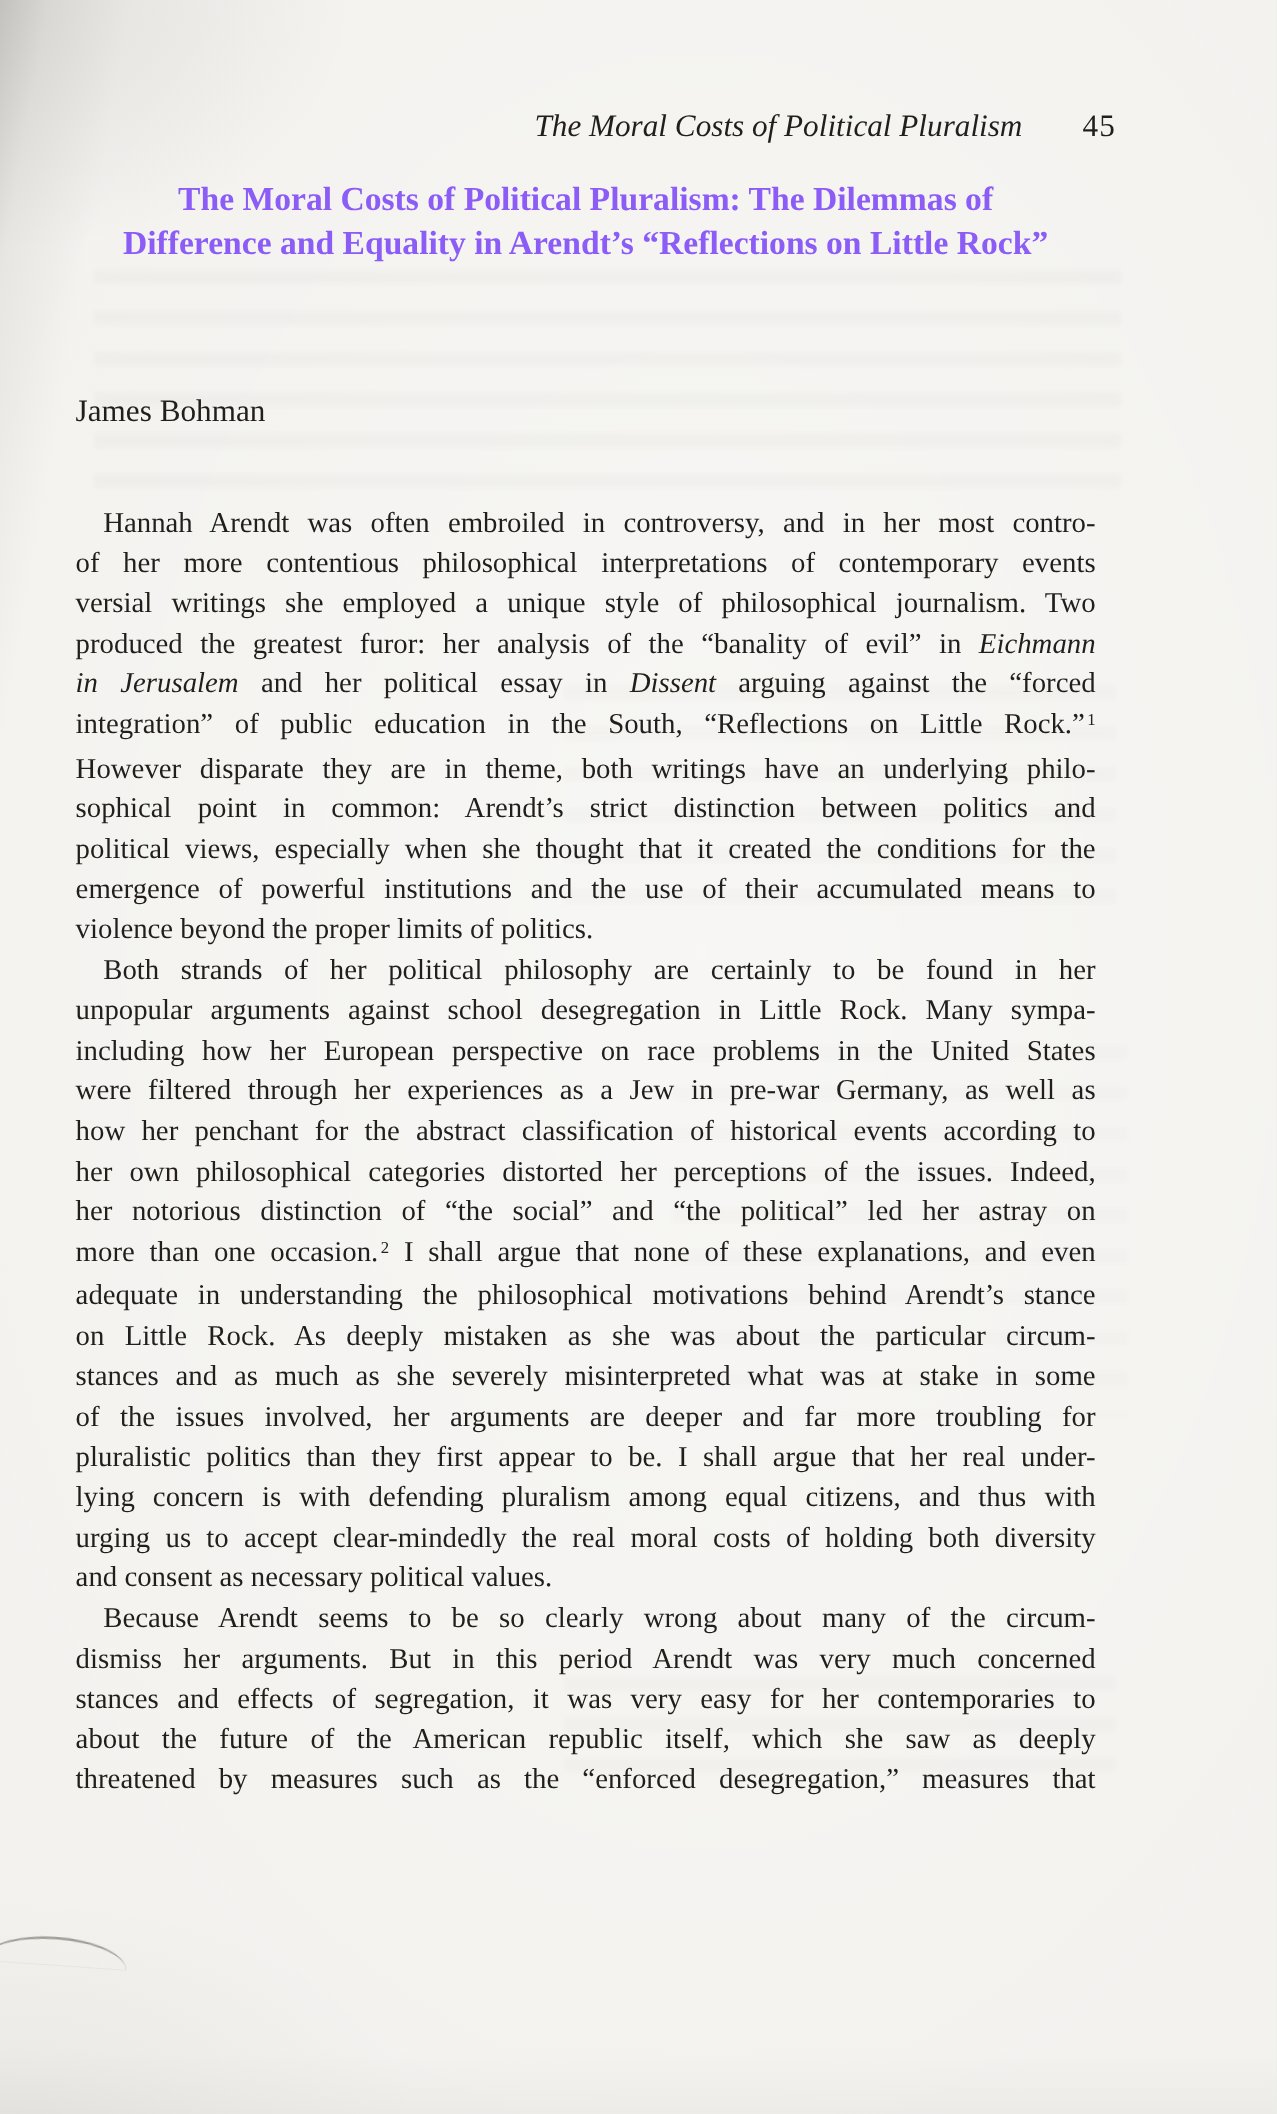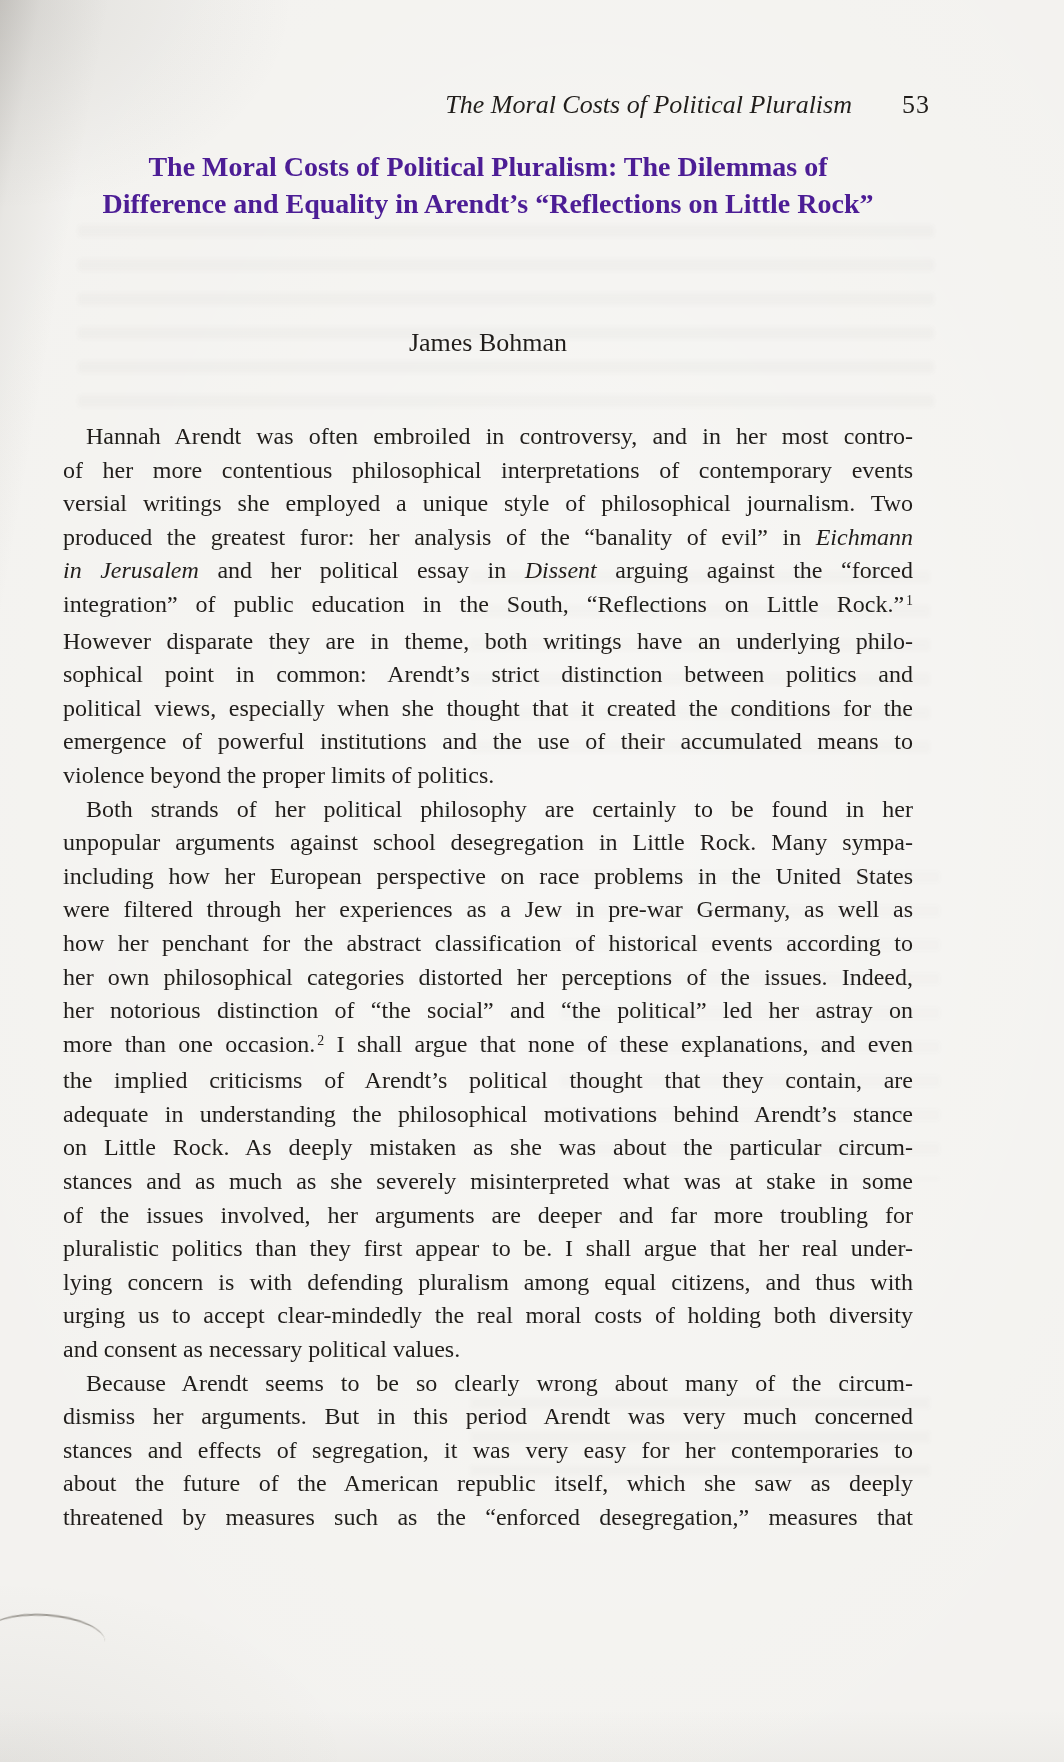--- a/index.html
+++ b/index.html
@@ -59,26 +59,25 @@
   .running-title { font-style: italic; }
   .page-number { font-style: normal; margin-left: 50px; letter-spacing: 1px; }
 
   .article-title {
     position: absolute;
     left: 63px; top: 148px; width: 850px;
     text-align: center;
     font-weight: bold;
     font-size: 28px;
     line-height: 37px;
-    color: #4c1d95;
+    color: #8b5cf6;
   }
   .author {
     position: absolute;
     left: 63px; top: 328px; width: 850px;
-    text-align: center;
     font-size: 26px;
   }
 
   .article-body {
     position: absolute;
     left: 63px; top: 420px; width: 850px;
     font-size: 24px;
     line-height: 33.6px;
   }
   .line {
@@ -102,21 +101,21 @@
 
 <div class="page">
   <div class="vignette"></div>
   <div class="ghost ghost-1"></div>
   <div class="ghost ghost-2"></div>
   <div class="ghost ghost-3"></div>
   <div class="ghost ghost-4"></div>
   <div class="curl-line"></div>
 
   <div class="running-header">
-    <span class="running-title">The Moral Costs of Political Pluralism</span><span class="page-number">53</span>
+    <span class="running-title">The Moral Costs of Political Pluralism</span><span class="page-number">45</span>
   </div>
 
   <div class="article-title">
     <div>The Moral Costs of Political Pluralism: The Dilemmas of</div>
     <div>Difference and Equality in Arendt’s “Reflections on Little Rock”</div>
   </div>
 
   <div class="author">James Bohman</div>
 
   <div class="article-body">
@@ -135,21 +134,20 @@
       </div>
       <div class="paragraph">
         <div class="line indent"><span>Both strands of her political philosophy are certainly to be found in her</span></div>
         <div class="line"><span>unpopular arguments against school desegregation in Little Rock. Many sympa-</span></div>
         <div class="line"><span>including how her European perspective on race problems in the United States</span></div>
         <div class="line"><span>were filtered through her experiences as a Jew in pre-war Germany, as well as</span></div>
         <div class="line"><span>how her penchant for the abstract classification of historical events according to</span></div>
         <div class="line"><span>her own philosophical categories distorted her perceptions of the issues. Indeed,</span></div>
         <div class="line"><span>her notorious distinction of “the social” and “the political” led her astray on</span></div>
         <div class="line"><span>more than one occasion.</span><span class="fn">2</span><span> I shall argue that none of these explanations, and even</span></div>
-        <div class="line"><span>the implied criticisms of Arendt’s political thought that they contain, are</span></div>
         <div class="line"><span>adequate in understanding the philosophical motivations behind Arendt’s stance</span></div>
         <div class="line"><span>on Little Rock. As deeply mistaken as she was about the particular circum-</span></div>
         <div class="line"><span>stances and as much as she severely misinterpreted what was at stake in some</span></div>
         <div class="line"><span>of the issues involved, her arguments are deeper and far more troubling for</span></div>
         <div class="line"><span>pluralistic politics than they first appear to be. I shall argue that her real under-</span></div>
         <div class="line"><span>lying concern is with defending pluralism among equal citizens, and thus with</span></div>
         <div class="line"><span>urging us to accept clear-mindedly the real moral costs of holding both diversity</span></div>
         <div class="line end"><span>and consent as necessary political values.</span></div>
       </div>
       <div class="paragraph">

